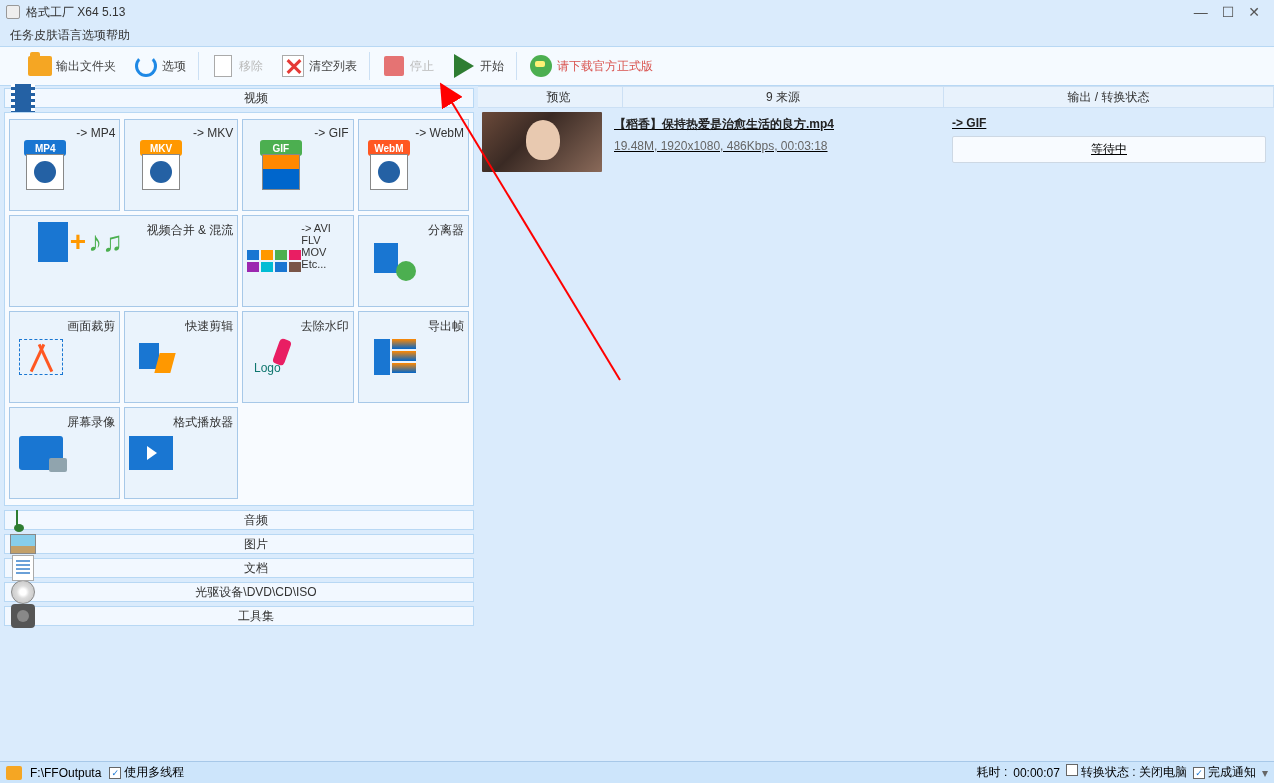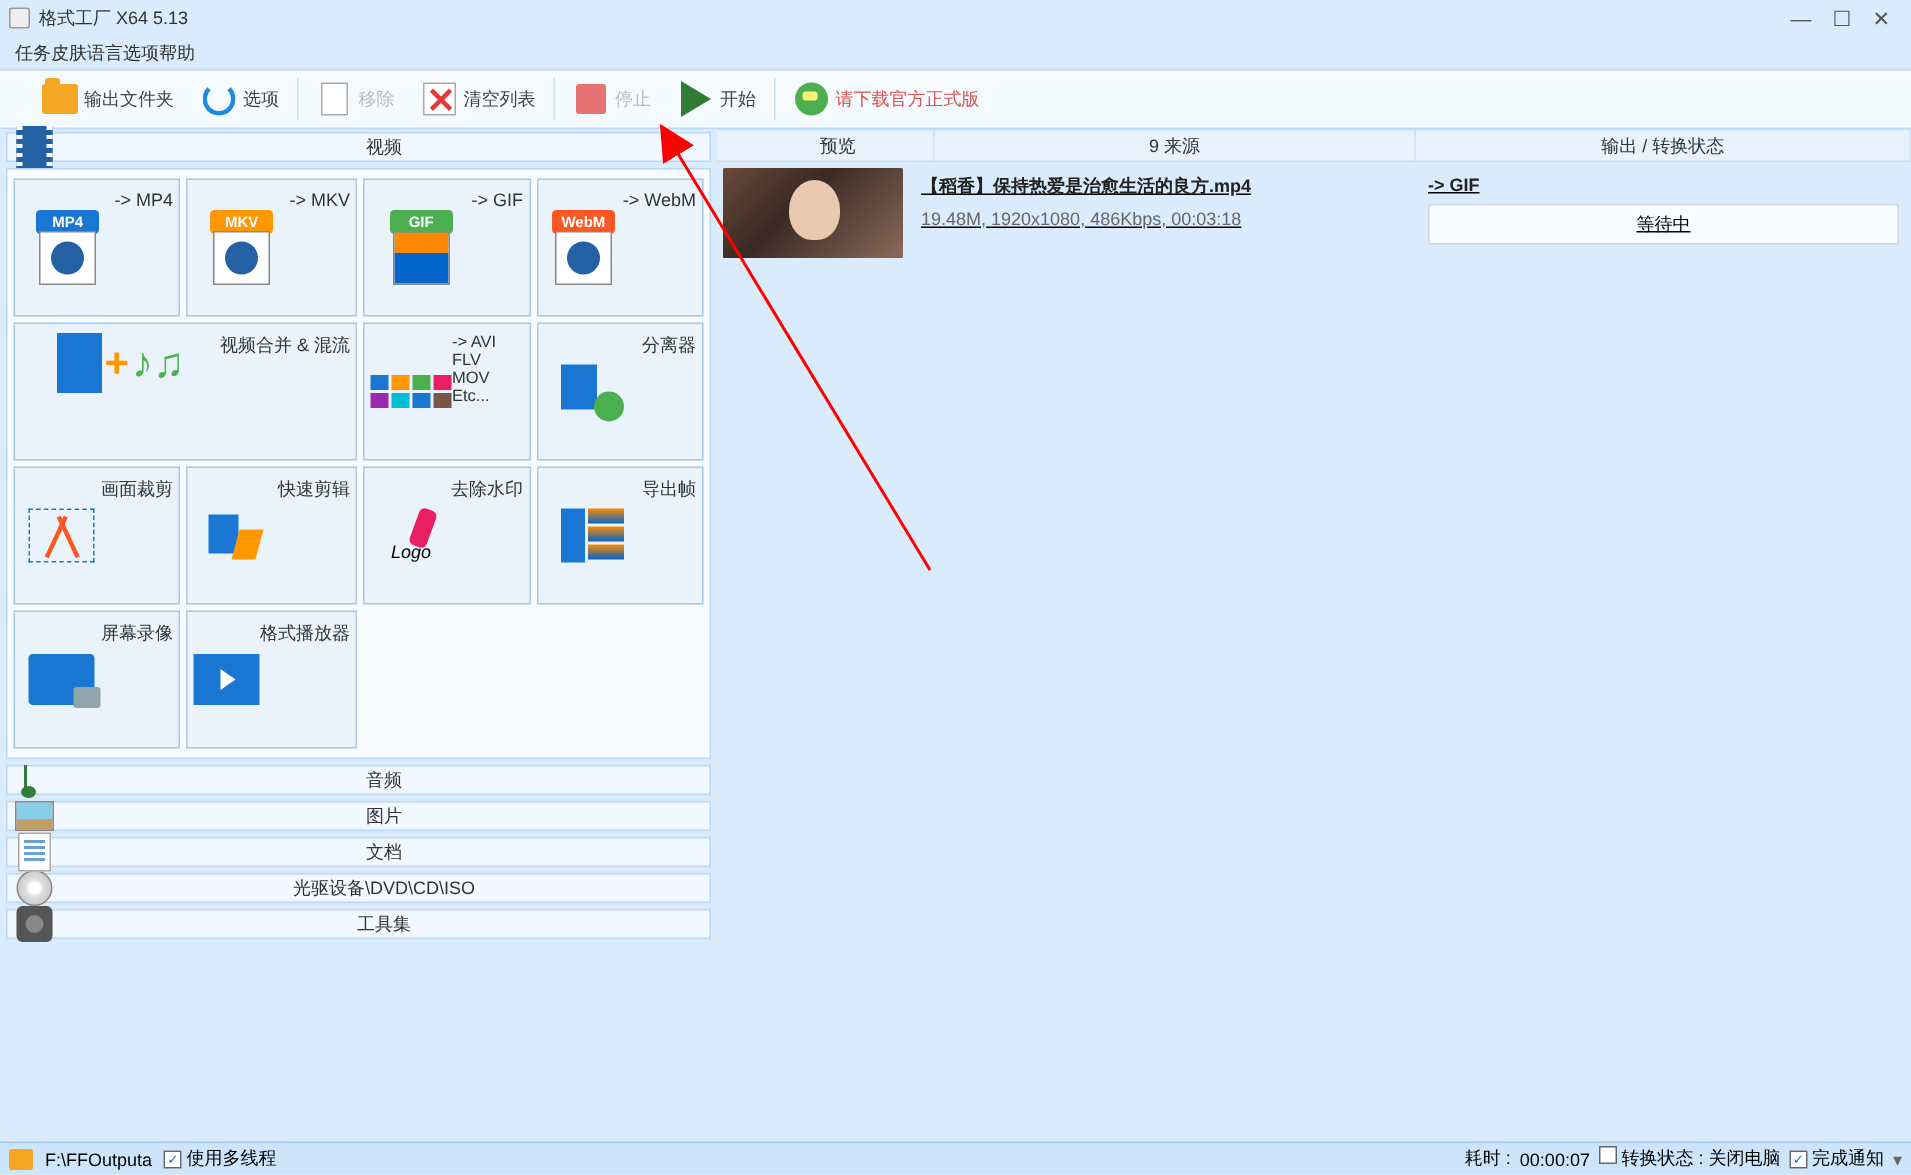--- a/index.html
+++ b/index.html
@@ -89,21 +89,21 @@
 
 .crop-icon { width:44px; height:36px; border:1px dashed #1976d2; position:relative; }
 .crop-icon::before, .crop-icon::after { content:""; position:absolute; background:#ff5722; }
 .crop-icon::before { width:3px; height:30px; left:16px; top:3px; transform:rotate(25deg); }
 .crop-icon::after { width:3px; height:30px; left:24px; top:3px; transform:rotate(-25deg); }
 
 .quick-icon { width:44px; height:36px; position:relative; }
 .quick-icon::before { content:""; position:absolute; width:20px; height:26px; background:#1976d2; left:4px; top:4px; }
 .quick-icon::after { content:""; position:absolute; width:16px; height:20px; background:#ff9800; right:6px; bottom:2px; transform:skewX(-15deg); }
 
-.logo-icon { width:40px; height:36px; display:flex; align-items:flex-end; justify-content:center; color:#000000; font-style:italic; position:relative; }
+.logo-icon { width:40px; height:36px; display:flex; align-items:flex-end; justify-content:flex-start; color:#0f766e; position:relative; }
 .logo-icon::before { content:""; position:absolute; width:12px; height:26px; background:#e91e63; top:0; right:6px; border-radius:4px; transform:rotate(20deg); }
 
 .export-icon { display:flex; gap:2px; }
 .export-icon .ef { width:16px; height:36px; background:#1976d2; }
 .export-icon .efs { display:flex; flex-direction:column; gap:2px; }
 .export-icon .efr { width:24px; height:10px; background:linear-gradient(#f80,#06c); }
 
 .rec-icon { width:44px; height:34px; background:#1976d2; border-radius:3px; position:relative; }
 .rec-icon::after { content:""; position:absolute; width:18px; height:14px; background:#90a4ae; bottom:-2px; right:-4px; border-radius:2px; }
 

